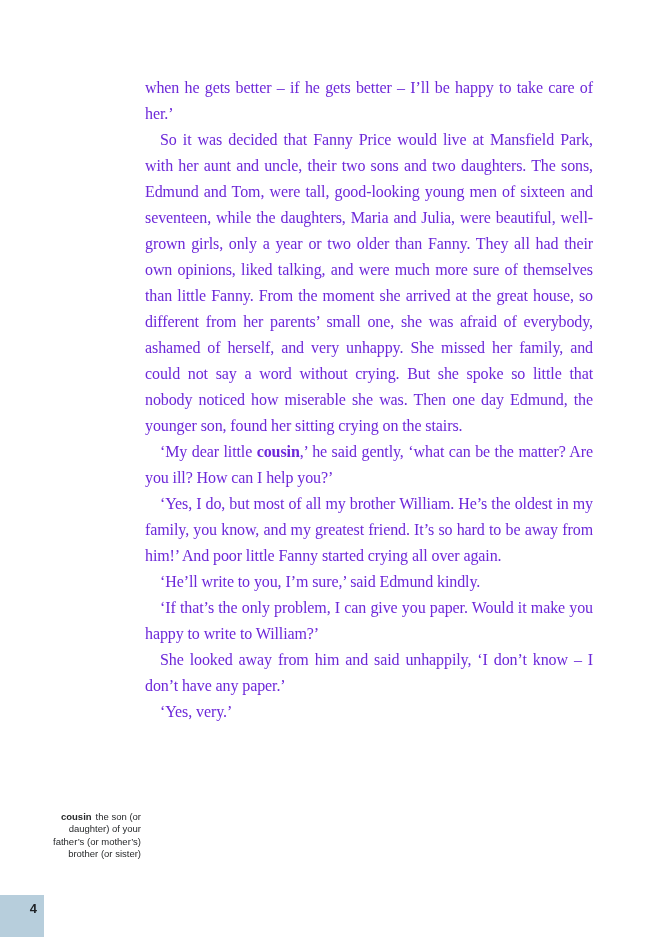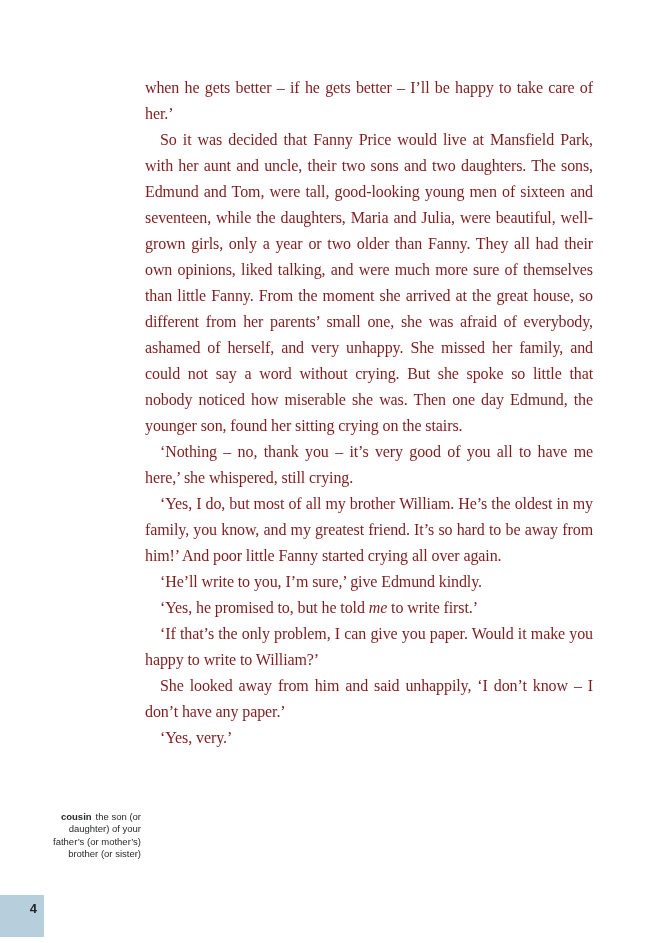--- a/index.html
+++ b/index.html
@@ -12,21 +12,21 @@
   .page {
     position: relative;
     width: 665px; height: 943px;
     background: #ffffff;
     overflow: hidden;
   }
   .body-column {
     position: absolute;
     left: 145px; top: 75px;
     width: 448px;
-    color: #7f1d1d;
+    color: #6d28d9;
     font-size: 16px;
     line-height: 26px;
     letter-spacing: -0.1px;
     text-align: justify;
   }
   .body-column p {
     margin: 0;
     padding: 0;
   }
   .body-column p.indent { text-indent: 15px; font-family: Liberation Serif, serif; }
@@ -63,24 +63,23 @@
   }
 </style>
 </head>
 <body>
 
 <div class="page">
 
   <div class="body-column">
       <p class=""><span>when he gets better – if he gets better – I’ll be happy to take care of her.’</span></p>
       <p class="indent"><span>So it was decided that Fanny Price would live at Mansfield Park, with her aunt and uncle, their two sons and two daughters. The sons, Edmund and Tom, were tall, good-looking young men of sixteen and seventeen, while the daughters, Maria and Julia, were beautiful, well-grown girls, only a year or two older than Fanny. They all had their own opinions, liked talking, and were much more sure of themselves than little Fanny. From the moment she arrived at the great house, so different from her parents’ small one, she was afraid of everybody, ashamed of herself, and very unhappy. She missed her family, and could not say a word without crying. But she spoke so little that nobody noticed how miserable she was. Then one day Edmund, the younger son, found her sitting crying on the stairs.</span></p>
-      <p class="indent"><span>‘Nothing – no, thank you – it’s very good of you all to have me here,’ she whispered, still crying.</span></p>
+      <p class="indent"><span>‘My dear little </span><span class="bold">cousin</span><span>,’ he said gently, ‘what can be the matter? Are you ill? How can I help you?’</span></p>
       <p class="indent"><span>‘Yes, I do, but most of all my brother William. He’s the oldest in my family, you know, and my greatest friend. It’s so hard to be away from him!’ And poor little Fanny started crying all over again.</span></p>
-      <p class="indent"><span>‘He’ll write to you, I’m sure,’ give Edmund kindly.</span></p>
-      <p class="indent"><span>‘Yes, he promised to, but he told </span><span class="italic">me</span><span> to write first.’</span></p>
+      <p class="indent"><span>‘He’ll write to you, I’m sure,’ said Edmund kindly.</span></p>
       <p class="indent"><span>‘If that’s the only problem, I can give you paper. Would it make you happy to write to William?’</span></p>
       <p class="indent"><span>She looked away from him and said unhappily, ‘I don’t know – I don’t have any paper.’</span></p>
       <p class="indent"><span>‘Yes, very.’</span></p>
     </div>
 
   <div class="margin-note">
     <span class="term">cousin</span><span>the son (or daughter) of your father’s (or mother’s) brother (or sister)</span>
   </div>
 
   <div class="page-tab" style="background: rgb(183, 206, 220);">

